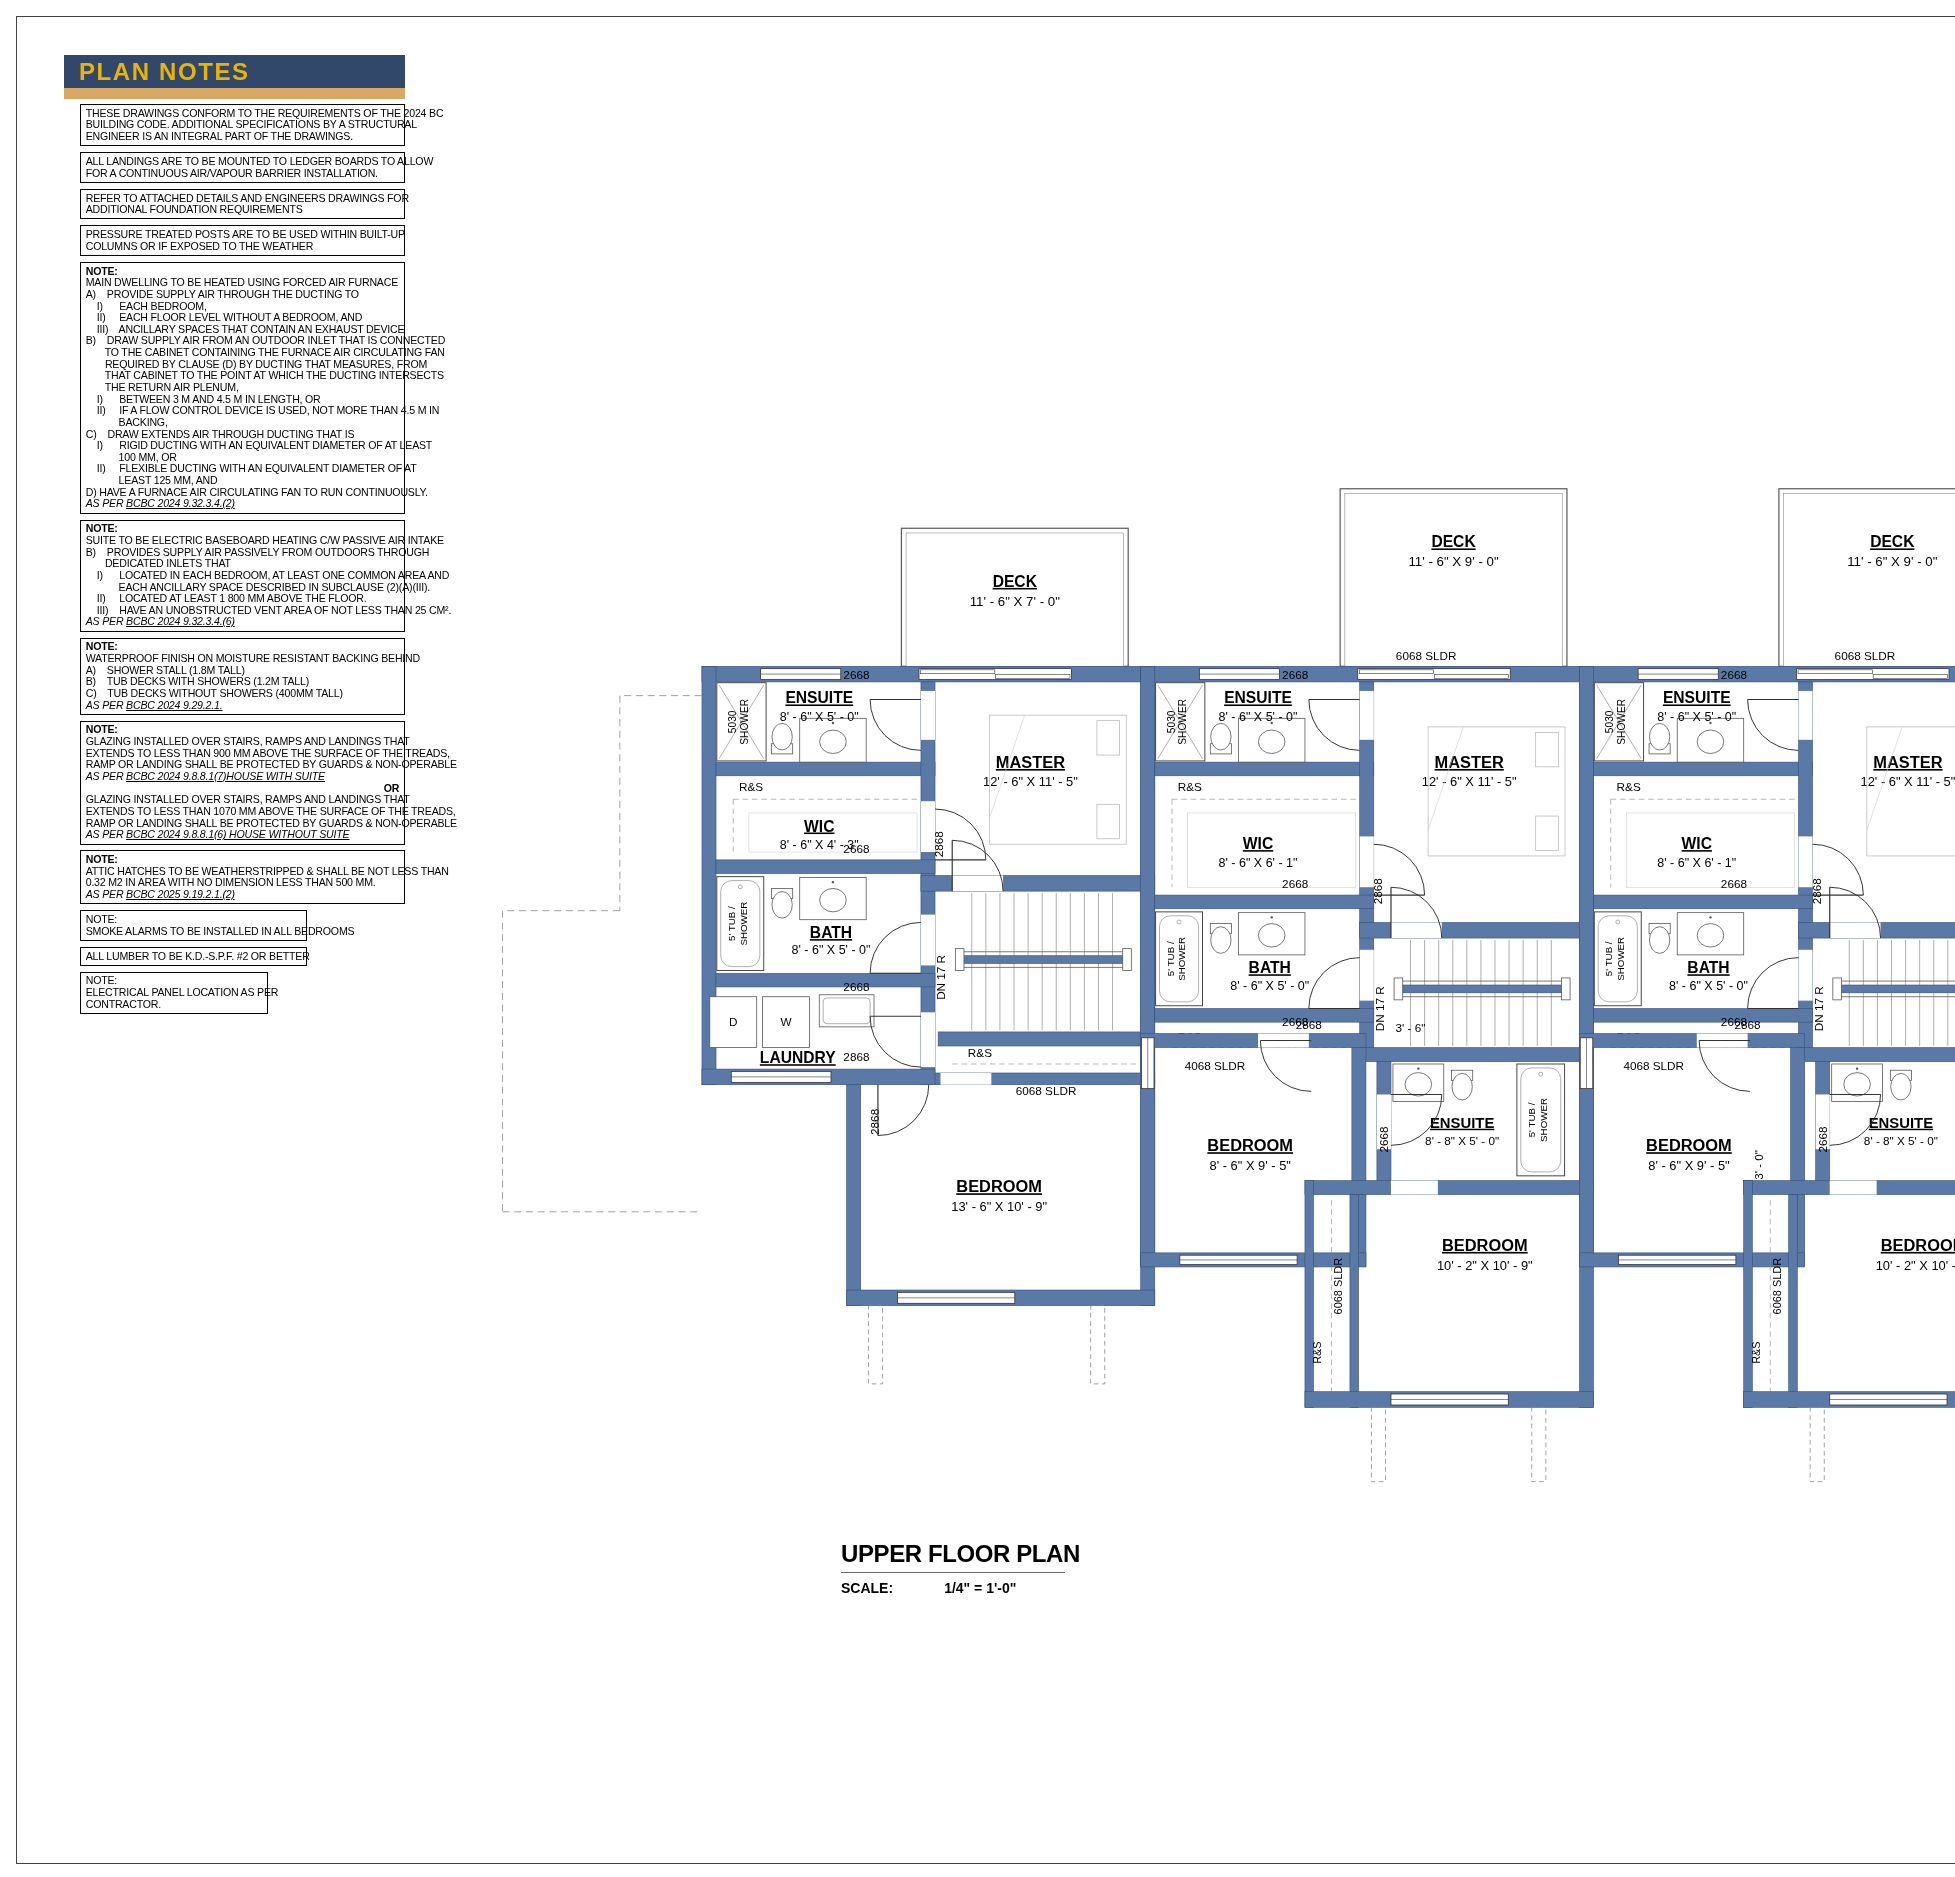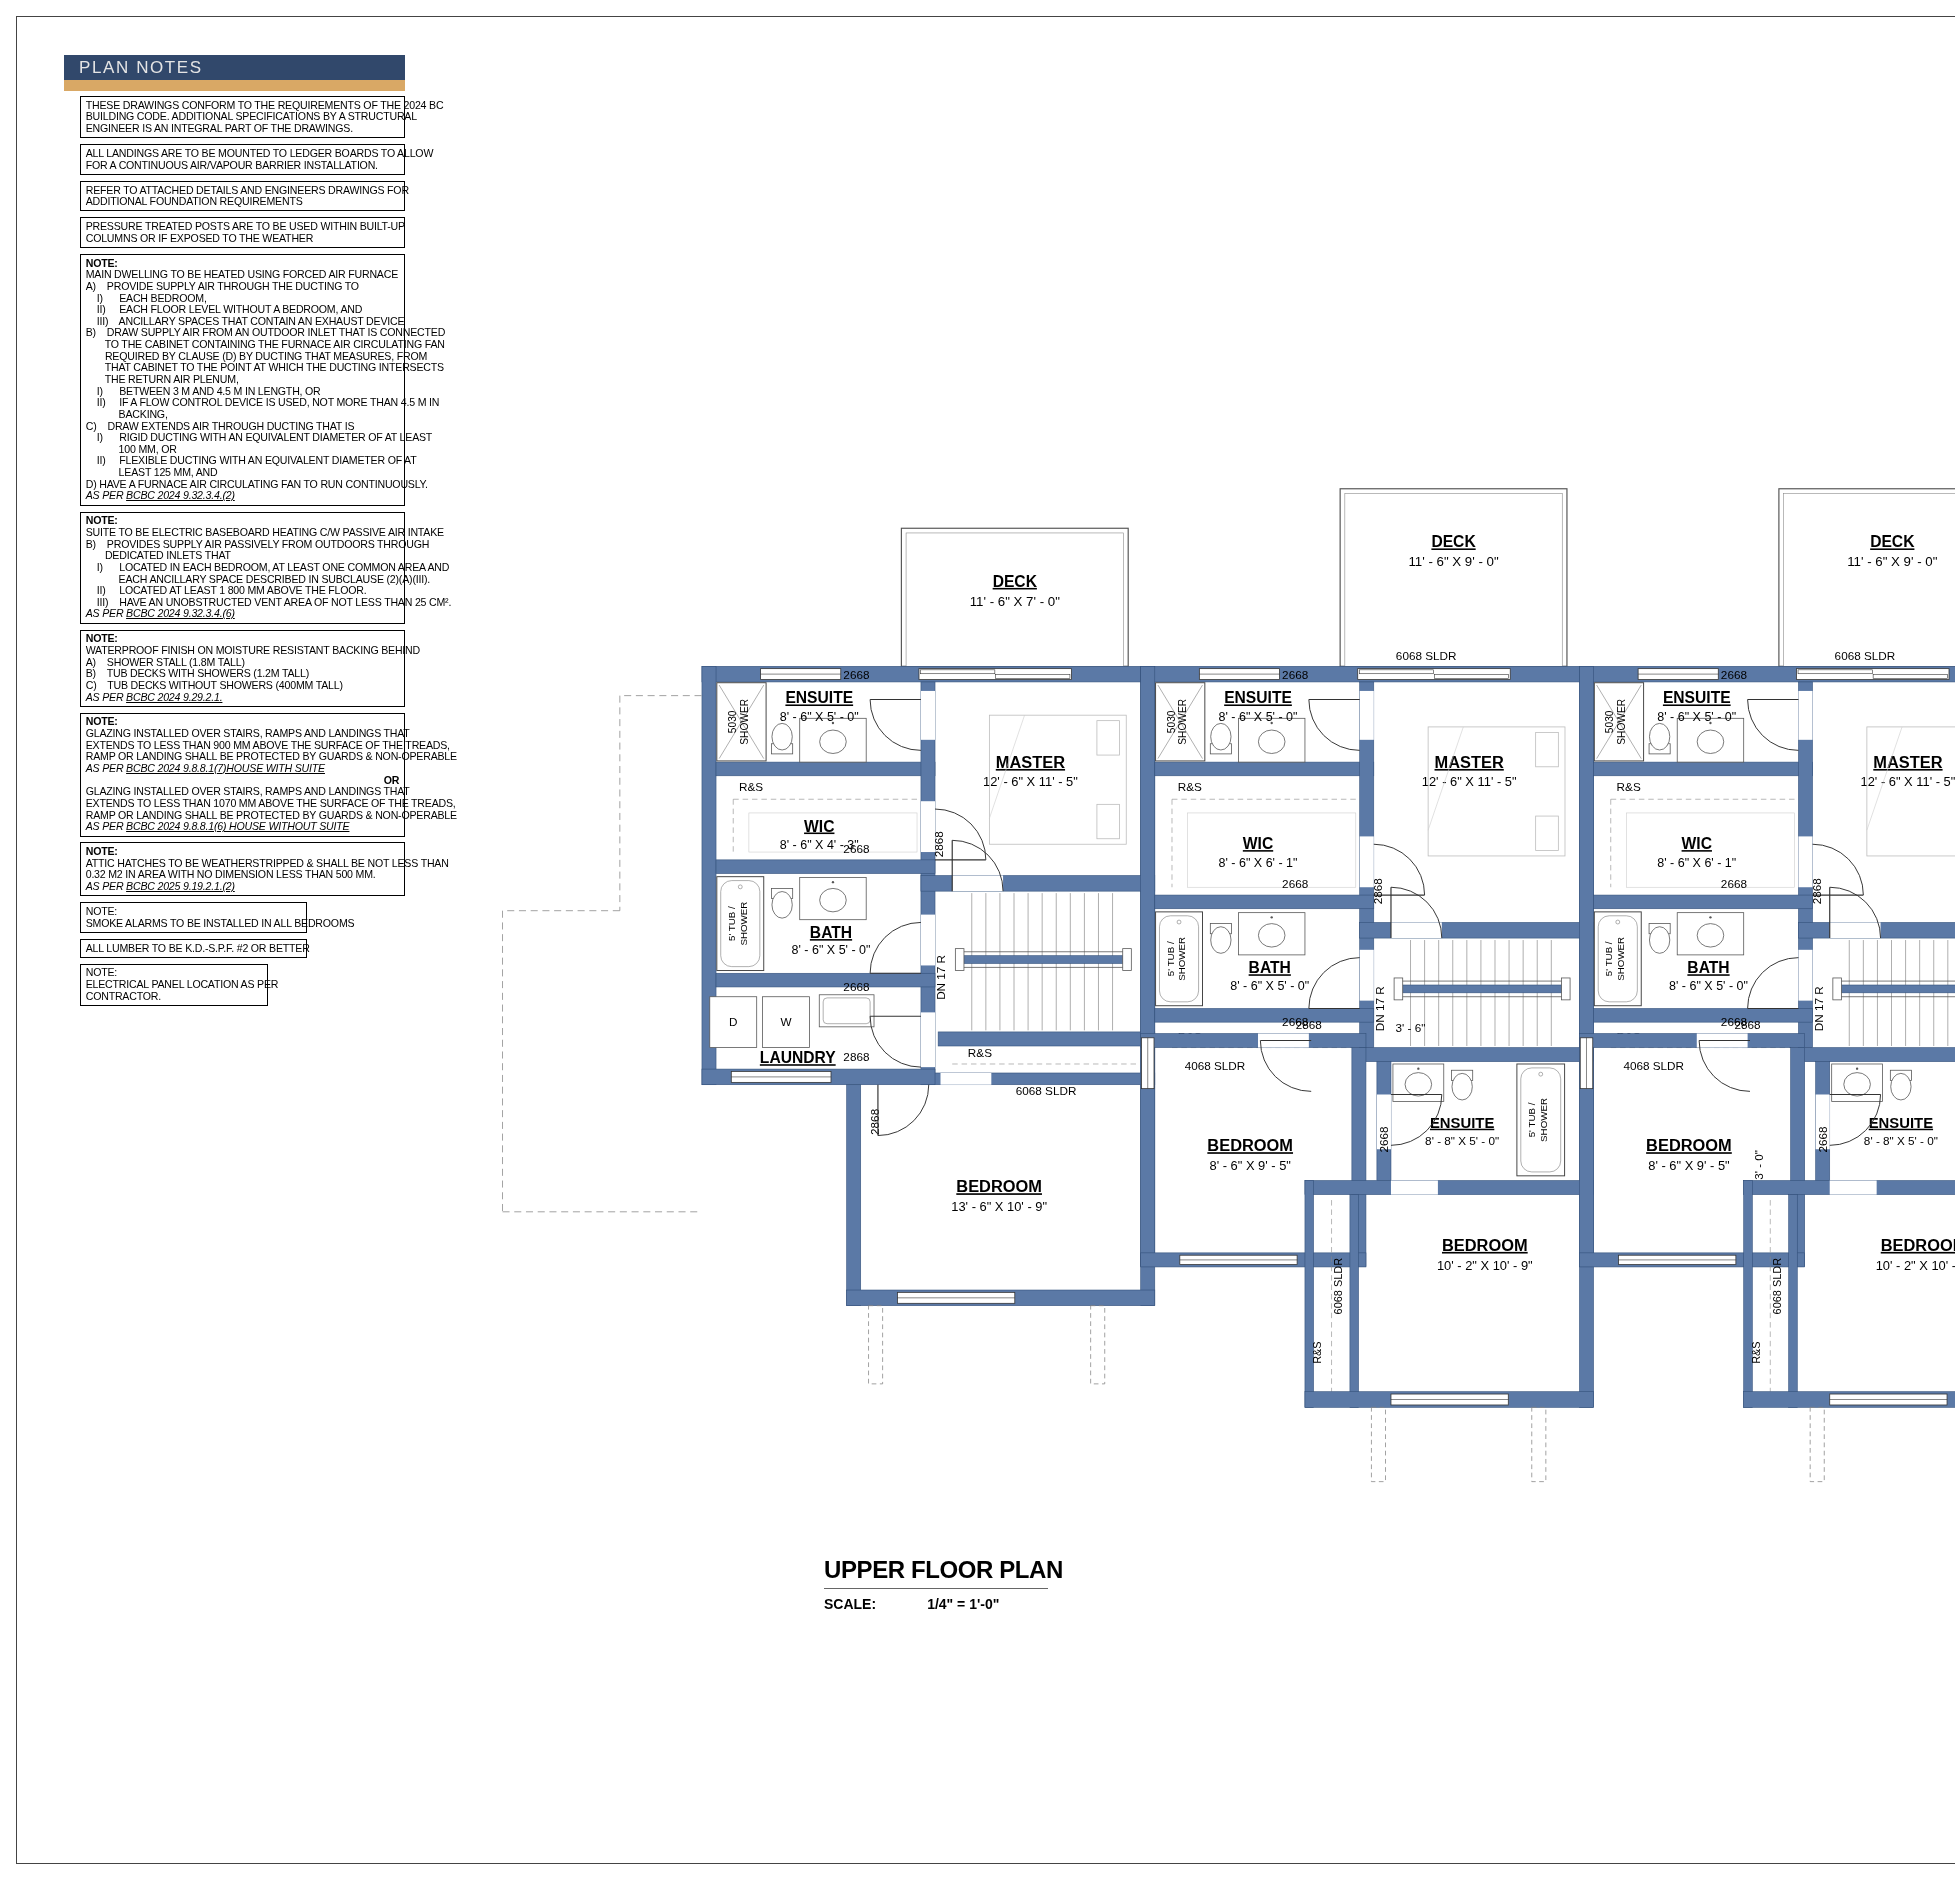--- a/index.html
+++ b/index.html
@@ -2,31 +2,31 @@
 <html style="font-size:6.3px"><head>
 <meta charset="utf-8">
 <style>
   html,body{margin:0;padding:0;background:#fff;}
   body{width:2816px;height:1877px;position:relative;font-family:"Liberation Sans",sans-serif;color:#000;overflow:hidden;}
   .abs{position:absolute;}
   
   #sheet-border{left:15.6px;top:15.6px;width:2762px;height:1846px;border:1.2px solid #444;}
   
   #plan-notes{left:64px;top:55px;width:341px;}
-  #pn-header{background:#31486b;color:#e5e5e5;font-weight:normal;font-size:17px;letter-spacing:1.6px;padding:3.1px 0 2.3px 15px;}
+  #pn-header{background:#31486b;color:#eab308;font-weight:bold;font-size:24px;letter-spacing:1.6px;padding:3.1px 0 2.3px 15px;}
   #pn-gold{height:10.2px;background:#d9a865;}
   #notes-list{display:flex;flex-direction:column;gap:5.9px;margin-top:5.5px;padding-left:16px;}
   .note-box{border:1.2px solid #000;padding:2.7px 4.7px;font-size:10.6px;line-height:1.1;letter-spacing:-0.2px;background:#fff;}
   .note-box .ln{white-space:pre;}
   .nb-title-b{font-weight:bold;}
   .as-per{font-style:italic;}
   .as-per .ref{text-decoration:underline;}
   .or-div{text-align:right;font-weight:bold;}
   
-  #plan-title-wrap{left:824px;top:1540px;width:508px;margin-top:16px;}
+  #plan-title-wrap{left:841px;top:1540px;width:508px;}
   #plan-title{font-size:24px;font-weight:bold;letter-spacing:-0.4px;}
   #plan-title-rule{width:224px;height:1.2px;background:#666;margin:3.9px 0 7px 0;}
   #plan-scale{font-size:14px;font-weight:bold;}
   #plan-scale .val{display:inline-block;margin-left:51px;}
   svg text{font-family:"Liberation Sans",sans-serif;}
 </style>
 </head>
 <body>
 
 <div class="abs" id="sheet-border"></div>

